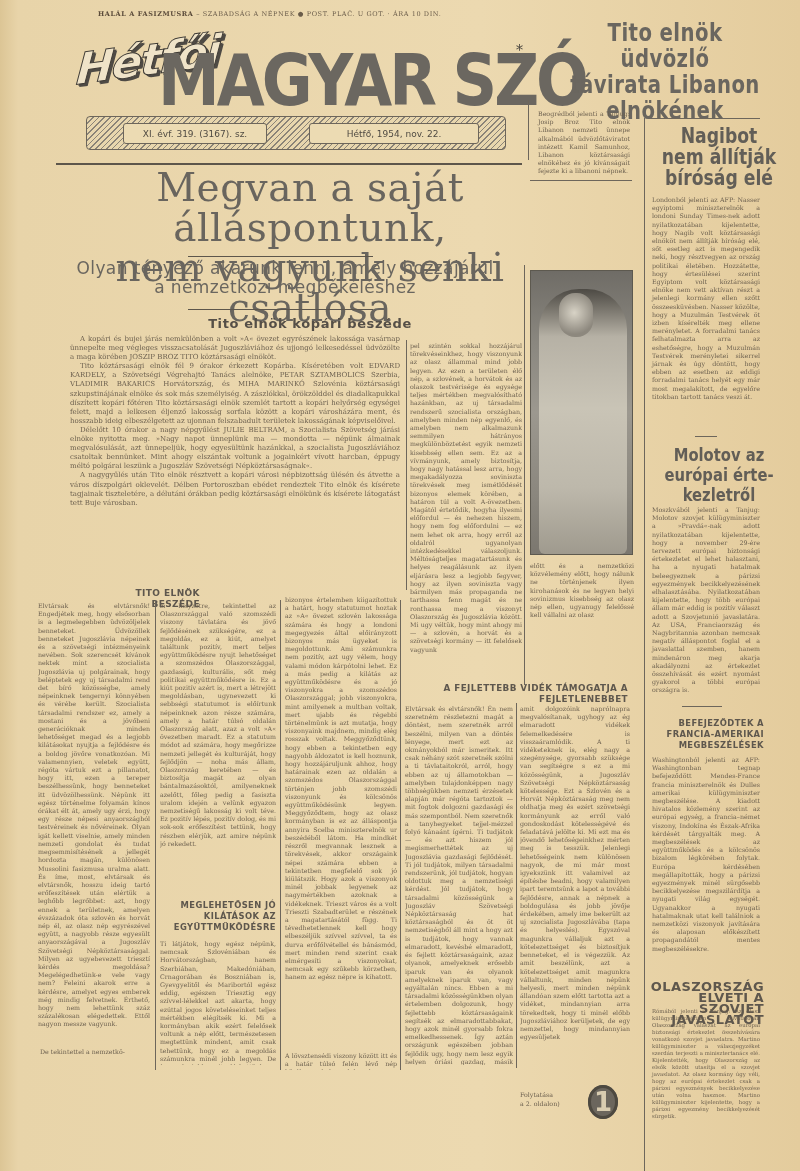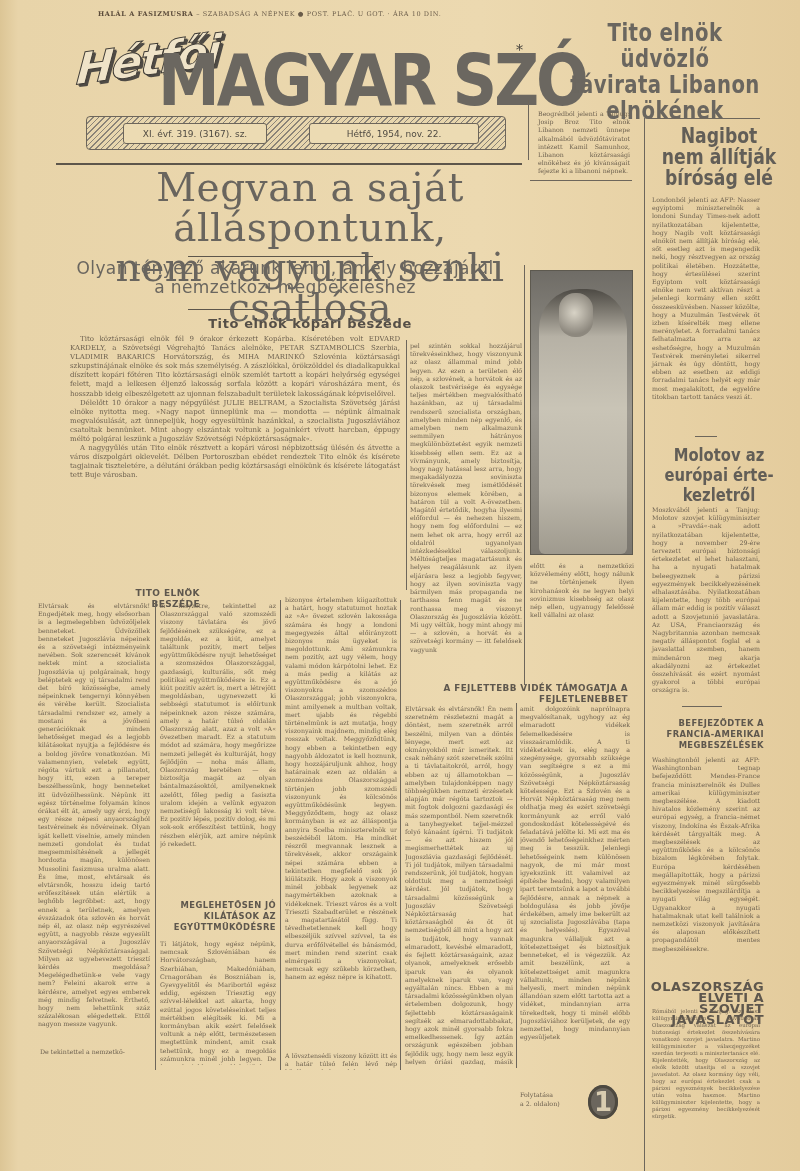--- a/index.html
+++ b/index.html
@@ -111,20 +111,21 @@
   </div>
   <div class="abs rule" style="left:188px; top:256px; width:185px; height:1px;"></div>
   <div class="abs subhead">
     <div>Olyan tényező akarunk lenni, amely hozzájárul</div>
     <div>a nemzetközi megbékéléshez</div>
   </div>
   <div class="abs rule" style="left:188px; top:309px; width:185px; height:1px;"></div>
   <div class="abs kicker">Tito elnök kopári beszéde</div>
 
   <div class="abs small lead" style="left:70px; top:335px; width:330px;">
+    <p style="text-indent:10px">A kopári és bujei járás nemkülönben a volt »A« övezet egyrészének lakossága vasárnap ünnepelte meg végleges visszacsatolását Jugoszláviához és ujjongó lelkesedéssel üdvözölte a maga körében JOSZIP BROZ TITO köztársasági elnököt.</p>
     <p style="text-indent:10px">Tito köztársasági elnök fél 9 órakor érkezett Kopárba. Kíséretében volt EDVARD KARDELY, a Szövetségi Végrehajtó Tanács alelnöke, PETAR SZTAMBOLICS Szerbia, VLADIMIR BAKARICS Horvátország, és MIHA MARINKÓ Szlovénia köztársasági szkupstinájának elnöke és sok más személyiség. A zászlókkal, örökzölddel és diadalkapukkal díszített kopári főtéren Tito köztársasági elnök szemlét tartott a kopári helyőrség egységei felett, majd a lelkesen éljenző lakosság sorfala között a kopári városházára ment, és hosszabb ideig elbeszélgetett az ujonnan felszabadult területek lakosságának képviselőivel.</p>
     <p style="text-indent:10px">Délelőtt 10 órakor a nagy népgyűlést JULIE BELTRAM, a Szocialista Szövetség járási elnöke nyitotta meg. »Nagy napot ünneplünk ma — mondotta — népünk álmainak megvalósulását, azt ünnepeljük, hogy egyesültünk hazánkkal, a szocialista Jugoszláviához csatoltak bennünket. Mint ahogy elszántak voltunk a jogainkért vívott harcban, éppugy méltó polgárai leszünk a Jugoszláv Szövetségi Népköztársaságnak«.</p>
     <p style="text-indent:10px">A nagygyűlés után Tito elnök résztvett a kopári városi népbizottság ülésén és átvette a város díszpolgári oklevelét. Délben Portoroszban ebédet rendeztek Tito elnök és kísérete tagjainak tiszteletére, a délutáni órákban pedig köztársasági elnökünk és kísérete látogatást tett Buje városban.</p>
   </div>
   <div class="abs vline" style="left:406px; top:340px; height:250px;"></div>
   <div class="abs small" style="left:410px; top:342px; width:112px; overflow:hidden; height:340px;">pel szintén sokkal hozzájárul törekvéseinkhez, hogy viszonyunk az olasz állammal mind jobb legyen. Az ezen a területen élő nép, a szlovének, a horvátok és az olaszok testvérisége és egysége teljes mértékben megvalósítható hazánkban, az uj társadalmi rendszerű szocialista országban, amelyben minden nép egyenlő, és amelyben nem alkalmazunk semmilyen hátrányos megkülönböztetést egyik nemzeti kisebbség ellen sem. Ez az a vívmányunk, amely biztosítja, hogy nagy hatással lesz arra, hogy megakadályozza soviniszta törekvések meg ismétlődését bizonyos elemek körében, a határon túl a volt A-övezetben. Magától értetődik, hogyha ilyesmi előfordul — és nehezen hiszem, hogy nem fog előfordulni — ez nem lehet ok arra, hogy erről az oldalról ugyanolyan intézkedésekkel válaszoljunk. Méltóságteljes magatartásunk és helyes reagálásunk az ilyen eljárásra lesz a legjobb fegyver, hogy az ilyen soviniszta vagy bármilyen más propaganda ne tarthassa fenn magát és ne ronthassa meg a viszonyt Olaszország és Jugoszlávia között. Mi ugy véltük, hogy mint ahogy mi — a szlovén, a horvát és a szövetségi kormány — itt felelősek vagyunk</div>
   <div class="abs vline" style="left:524px; top:265px; height:420px;"></div>
 
   <div class="abs photo">
     <div class="fig"></div>

